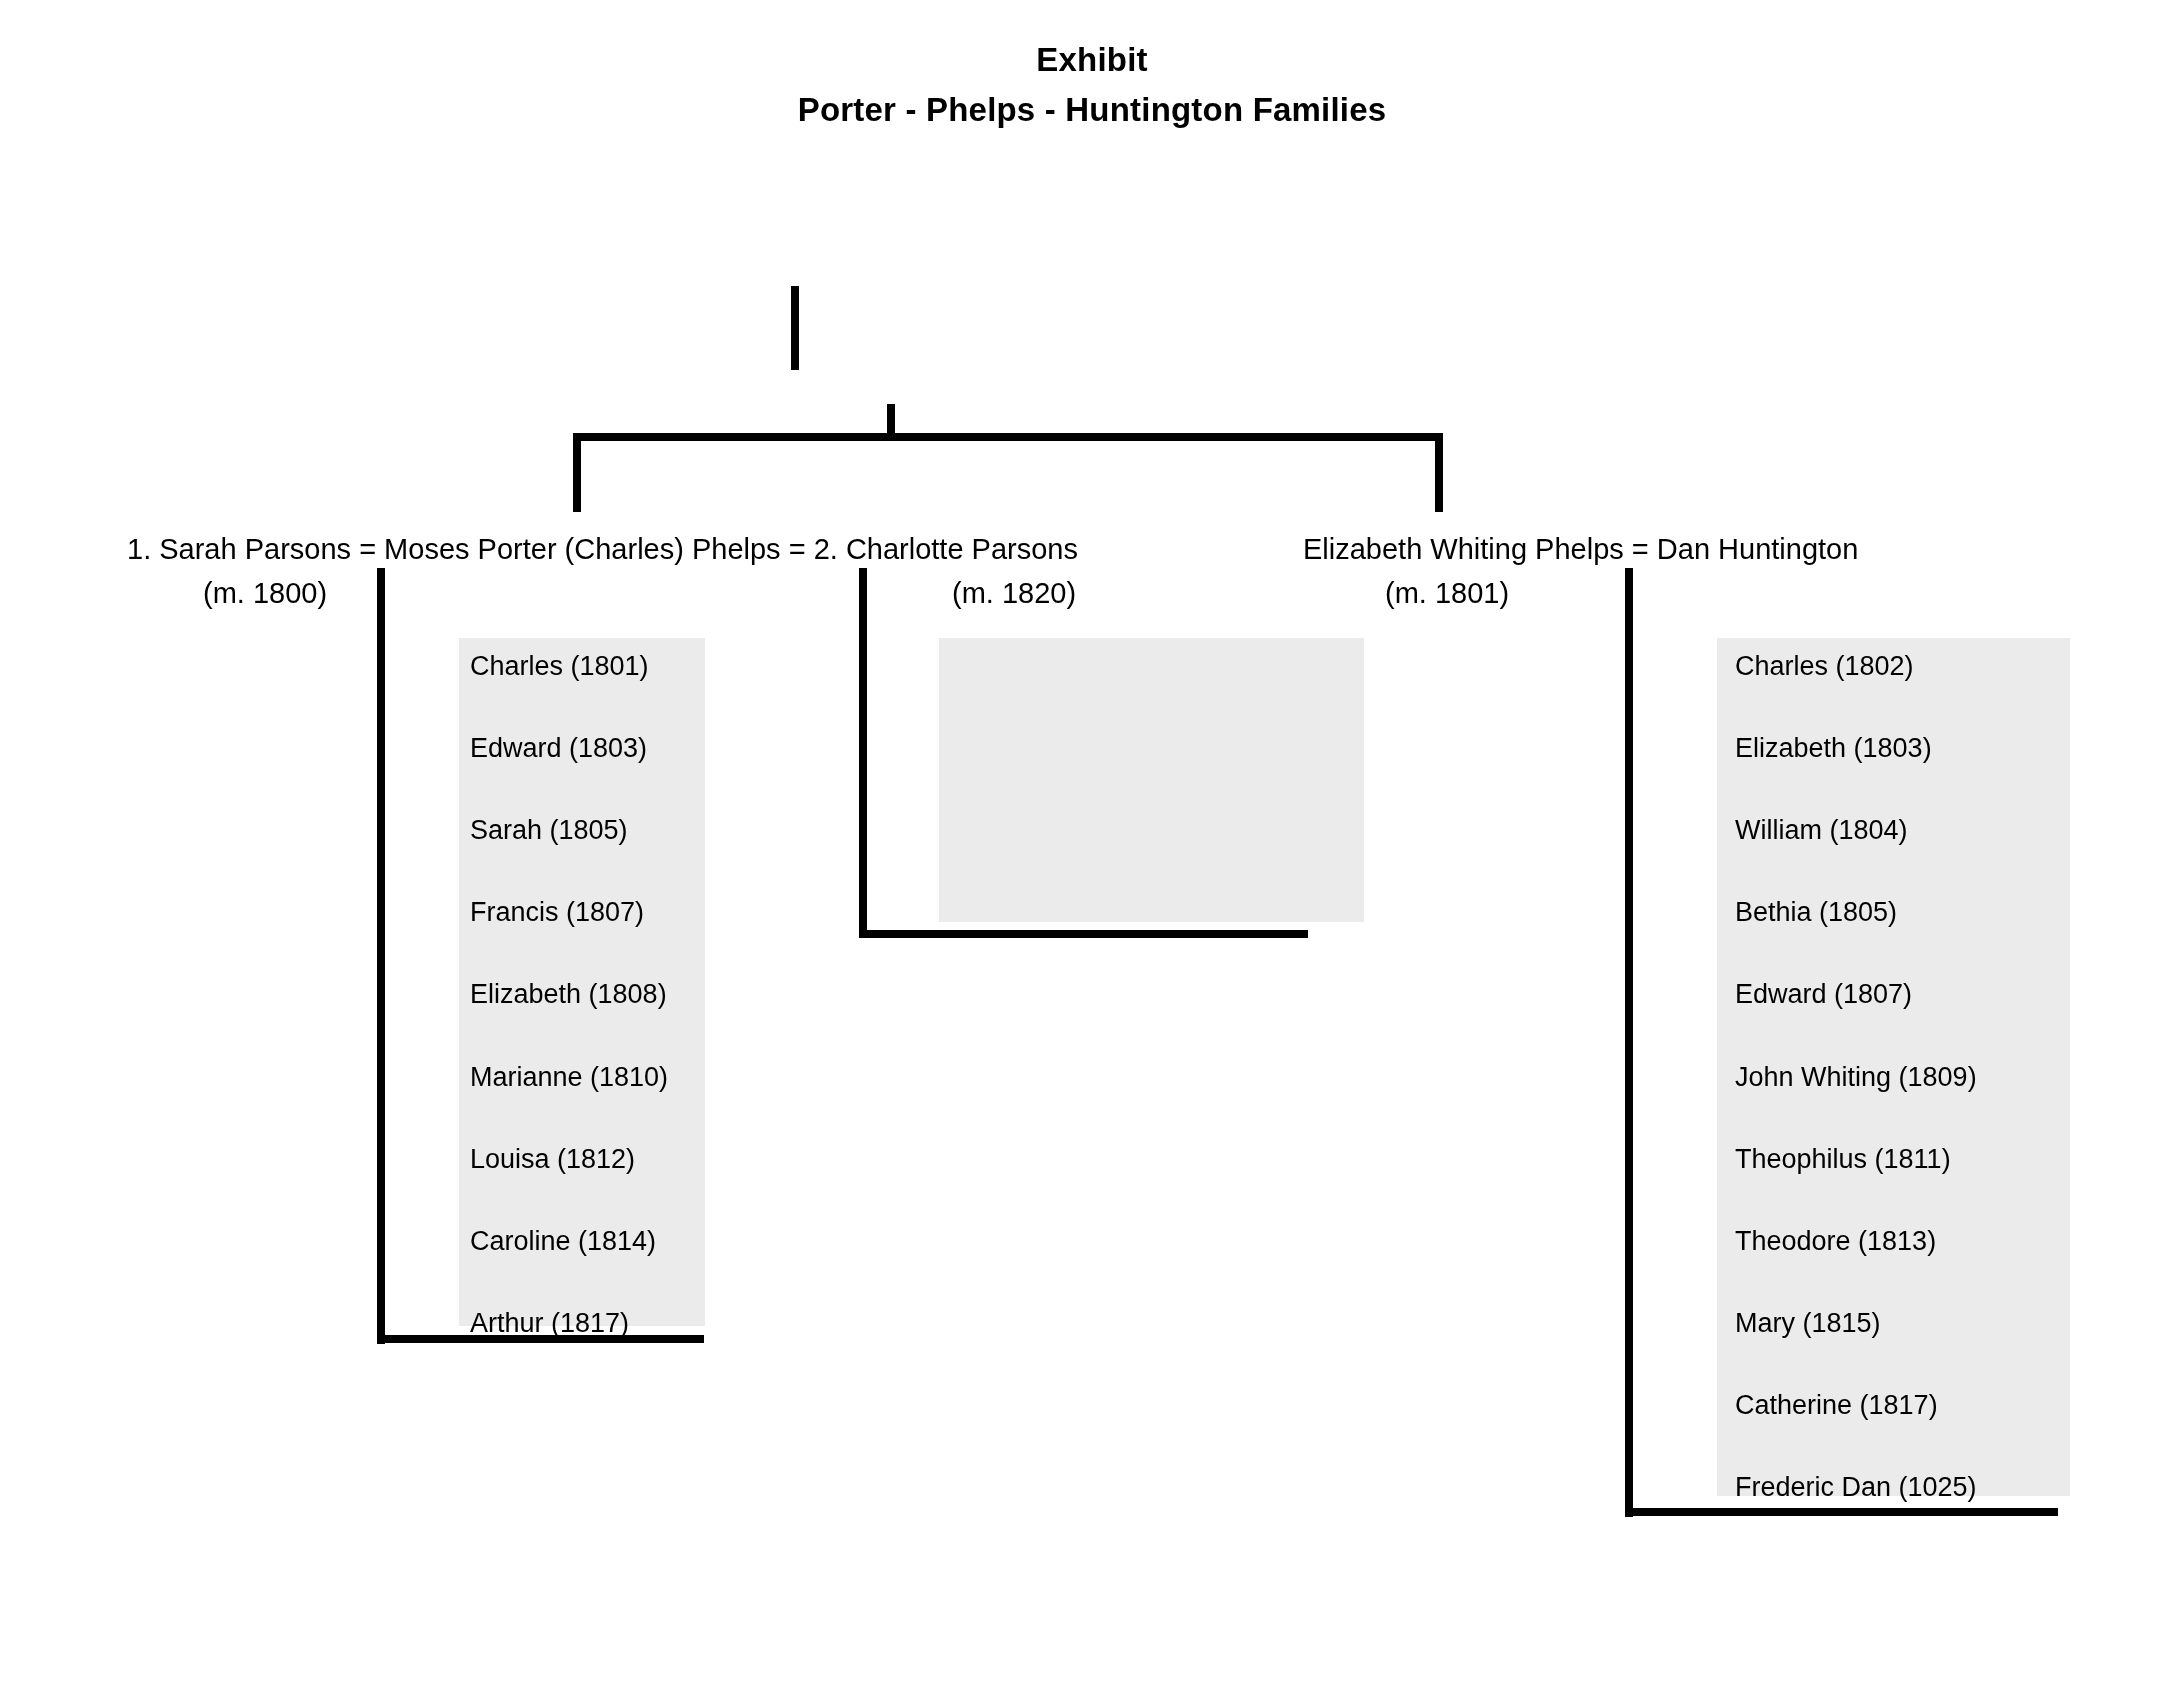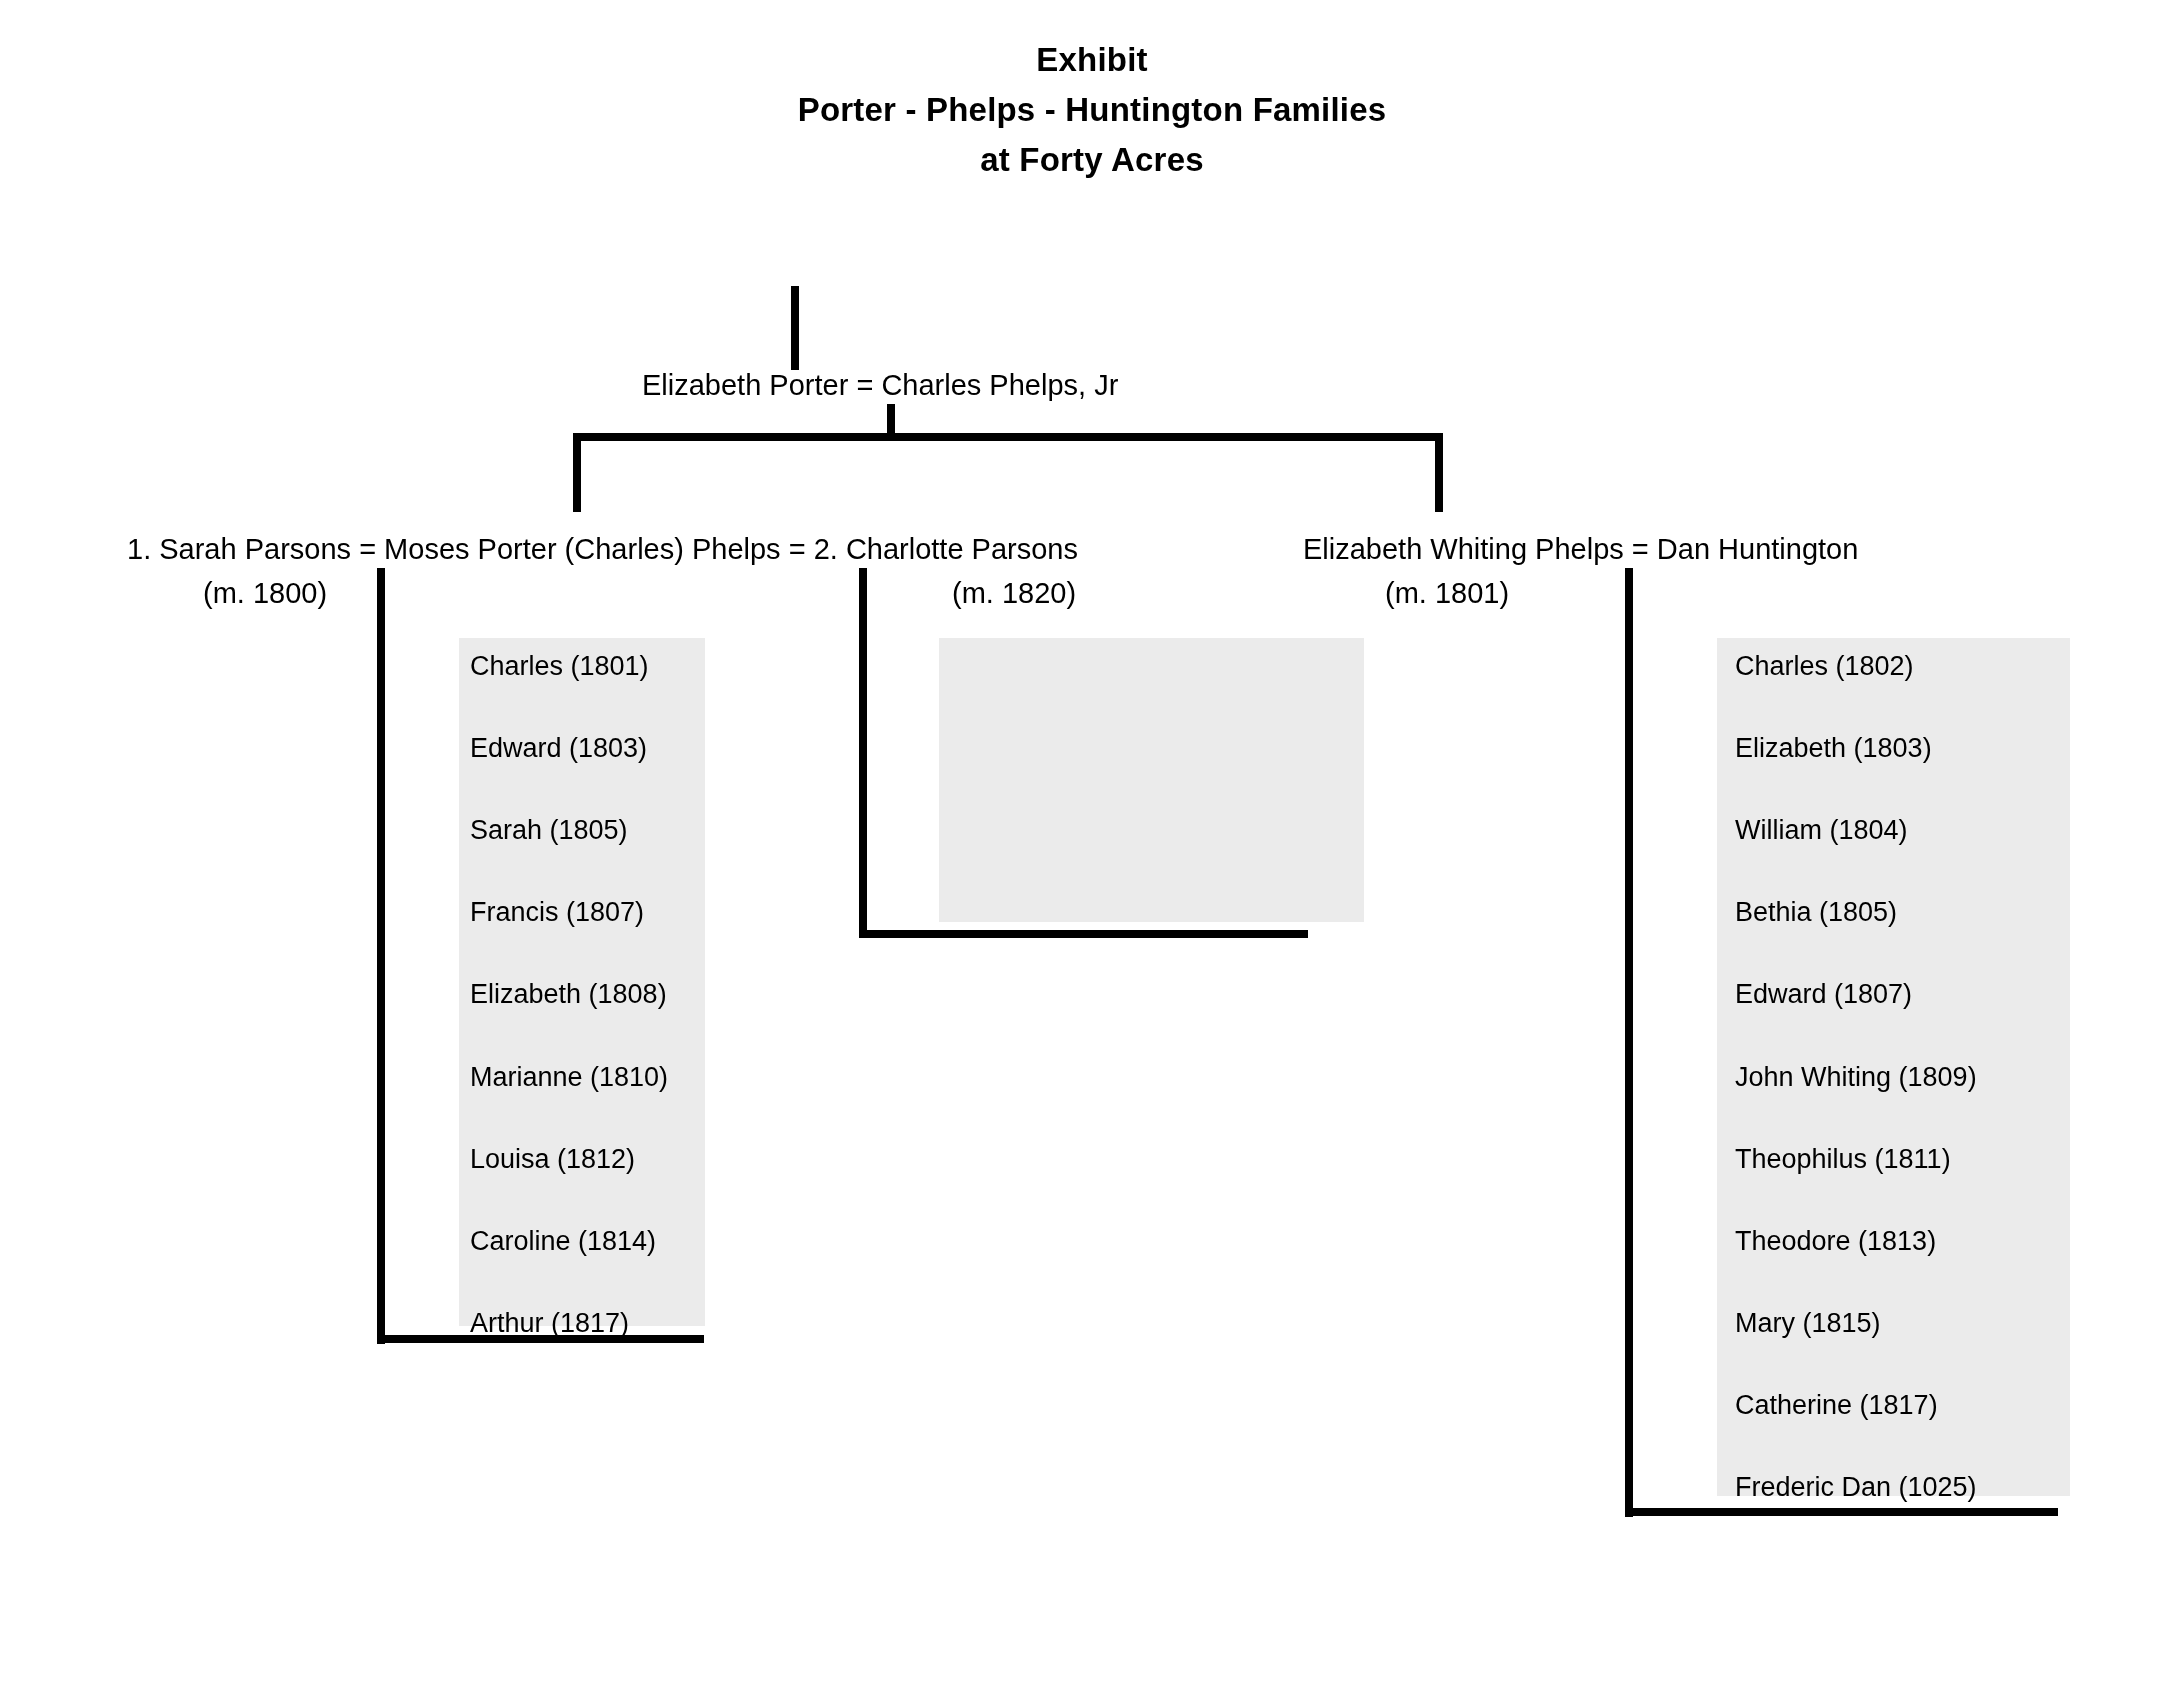--- a/index.html
+++ b/index.html
@@ -60,27 +60,25 @@
   }
 </style>
 </head>
 <body>
 
 <div id="chart">
 
   <div class="title-block">
     <div class="title-line">Exhibit</div>
     <div class="title-line">Porter - Phelps - Huntington Families</div>
-    <div class="title-line">at Forty Acres</div>
   </div>
 
 
   <div class="rule" style="left:791px; top:286px; width:7.9px; height:84px;"></div>
 
-  <div class="node" style="left:642px; top:367px;">Elizabeth Porter = Charles Phelps, Jr</div>
 
   <div class="rule" style="left:887px; top:404px; width:7.9px; height:30px;"></div>
 
   <div class="rule" style="left:573px; top:433px; width:870px; height:7.9px;"></div>
 
   <div class="rule" style="left:573px; top:433px; width:7.9px; height:79px;"></div>
 
   <div class="rule" style="left:1435px; top:433px; width:7.9px; height:79px;"></div>
 
   <div class="node" style="left:127px; top:531px;">

